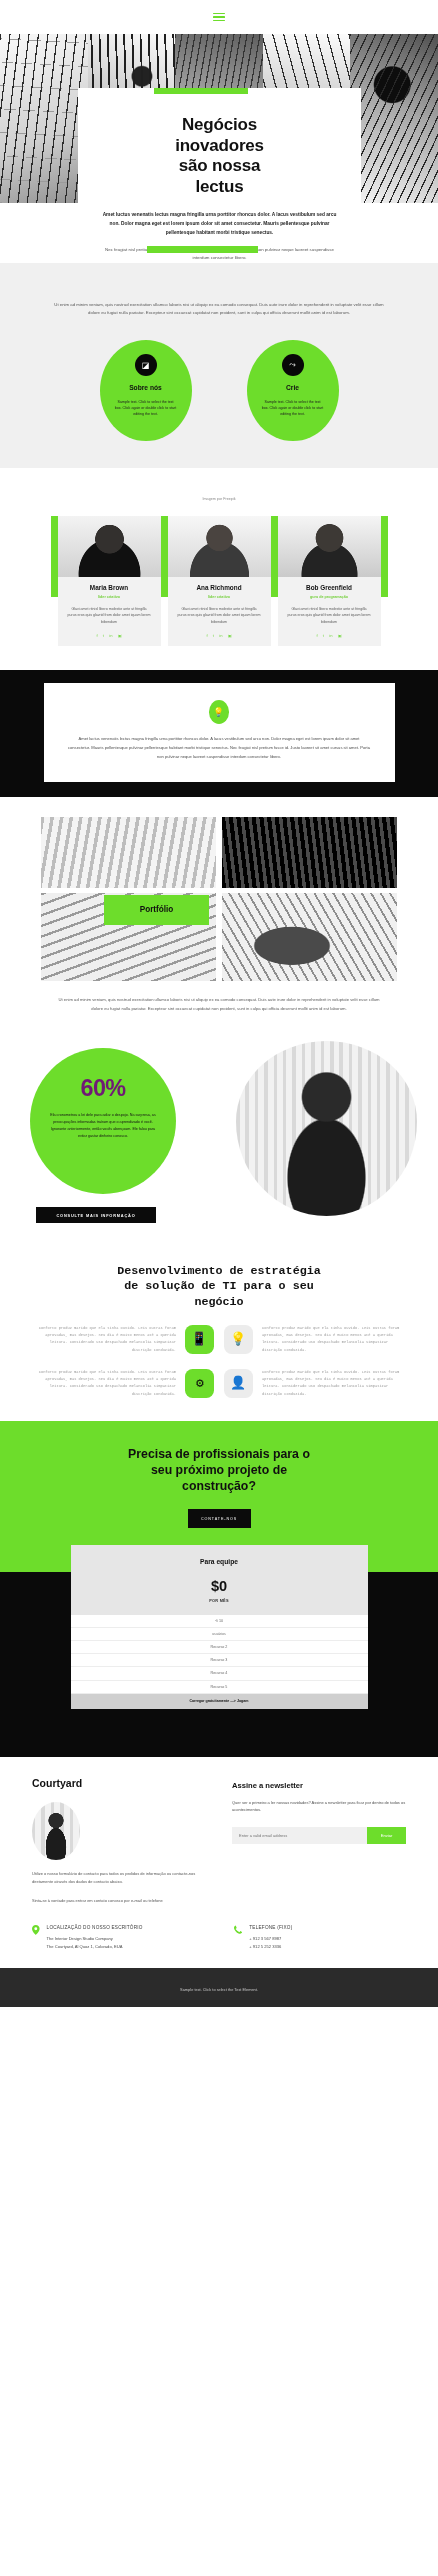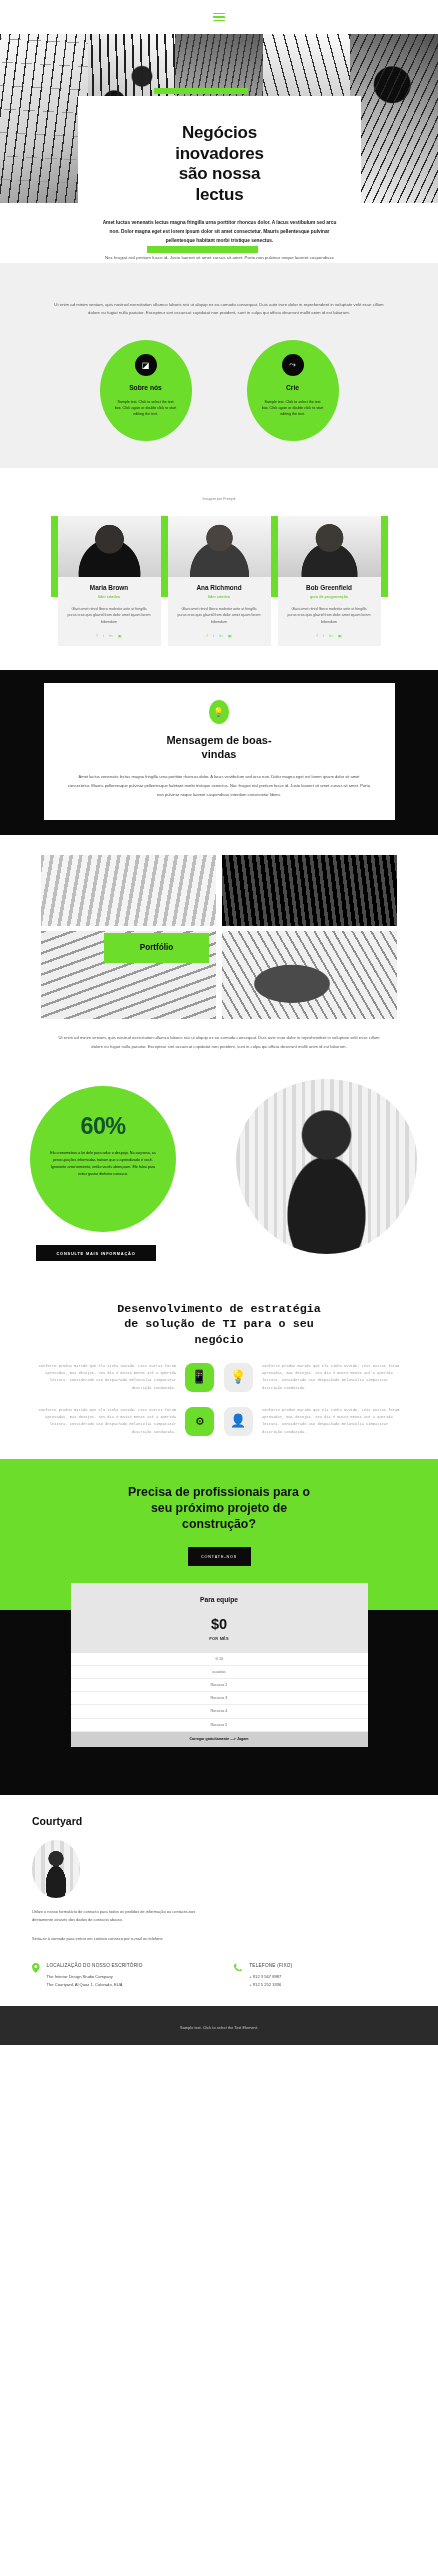--- a/index.html
+++ b/index.html
@@ -60,21 +60,21 @@
   }
   .gpat5 {
     background-color:#bdbdbd;
     background-image:
       repeating-linear-gradient(115deg,#272727 0 1.2px, rgba(0,0,0,0) 1.2px 7.6px),
       radial-gradient(circle at 48% 30%, #0d0d0d 0 14%, rgba(0,0,0,0) 15%),
       linear-gradient(25deg,#f6f6f6 0%,#a8a8a8 55%,#4f4f4f 100%);
   }
   .hero-card {
     position:absolute; left:78px; top:54px; width:283px; min-height:175px;
-    background:#fff; padding:27px 21px 15px; text-align:center; z-index:4;margin-top:8px;
+    background:#fff; padding:27px 21px 15px; text-align:center; z-index:4;
   }
   .hero-bar { position:absolute; left:154px; top:54px; width:94px; height:6.4px; background:#6ddd2b; z-index:5; }
   h1.hero-title {
     font-size:17px; line-height:1.22; font-weight:700; letter-spacing:-0.2px; color:#111;
   }
   .hero-lead { margin-top:13px; font-size:4.8px; line-height:1.85; font-weight:700; color:#1d1d1d; }
   .hero-sub  { margin-top:8.2px; font-size:4.4px; line-height:1.85; color:#555; }
   .hero-green-strip { position:absolute; left:147px; top:212px; width:111px; height:7px; background:#6ddd2b; z-index:6; }
 
   
@@ -128,21 +128,21 @@
     font-size:8.2px; font-weight:700; color:#101010;
   }
   .ptext { width:333px; margin:15px auto 0; font-size:4.2px; line-height:2.05; color:#5a5a5a; text-align:center; padding-bottom:21px; }
 
   
   .statwrap { position:relative; background:#fff; padding:15px 0 23.4px; height:210px; }
   .stat-circle {
     position:absolute; left:30px; top:14px; width:146px; height:146px; border-radius:50%;
     background:#6ddd2b; text-align:center; padding-top:27px;
   }
-  .stat-circle .num { font-size:23.4px; font-weight:700; color:#14532d; letter-spacing:-0.6px; }
+  .stat-circle .num { font-size:23.4px; font-weight:700; color:#701a75; letter-spacing:-0.6px; }
   .stat-circle p { margin:9.4px auto 0; width:112px; font-size:3.7px; line-height:1.95; color:#141414; }
   .stat-btn {
     position:absolute; left:36px; top:173px; width:120px; height:16px; background:#0b0b0b; color:#fff;
     display:flex; align-items:center; justify-content:center;
     font-size:3.9px; font-weight:700; letter-spacing:0.8px;
   }
   .stat-photo {
     position:absolute; right:21px; top:7px; width:181px; height:175px;
     border-radius:50% 50% 50% 50%/ 46% 46% 54% 54%;
     overflow:hidden;
@@ -338,24 +338,20 @@
           <span>in</span>
           <span>▣</span>
         </div>
       </div>
     </div>
   </section>
 
   <section class="sec-dark">
     <div class="wcard">
       <div class="wicon">💡</div>
-      <h2>
-        <span>Mensagem de boas-</span><br>
-        <span>vindas</span>
-      </h2>
       <p>Amet luctus venenatis lectus magna fringilla urna porttitor rhoncus dolor. A lacus vestibulum sed arcu non. Dolor magna eget est lorem ipsum dolor sit amet consectetur. Mauris pellentesque pulvinar pellentesque habitant morbi tristique senectus. Nec feugiat nisl pretium fusce id. Justo laoreet sit amet cursus sit amet. Porta non pulvinar neque laoreet suspendisse interdum consectetur libero.</p>
     </div>
   </section>
 
   <section class="portfolio">
     <div class="pgrid">
       <div class="pimg photo-p1"></div>
       <div class="pimg photo-p2"></div>
       <div class="pimg tall photo-p3"></div>
       <div class="pimg tall photo-p4"></div>
@@ -424,20 +420,28 @@
   </section>
 
   <section class="contact">
     <div class="crow">
       <div class="cleft">
         <h2>Courtyard</h2>
         <div class="avatar photo-man"></div>
         <p>Utilize o nosso formulário de contacto para todos os pedidos de informação ou contacte-nos diretamente através dos dados de contacto abaixo.</p>
         <p>Sinta-se à vontade para entrar em contato conosco por e-mail ou telefone</p>
       </div>
+      <div class="cright">
+        <h3>Assine a newsletter</h3>
+        <p>Quer ser o primeiro a ler nossas novidades? Assine a newsletter para ficar por dentro de todos os acontecimentos.</p>
+        <div class="newsletter">
+          <input type="text" placeholder="Enter a valid email address" style="">
+          <button>Enviar</button>
+        </div>
+      </div>
     </div>
 
     <div class="cinfo">
       <div class="cblock">
         <div class="cbi">
           <svg width="7.6" height="10" viewBox="0 0 13 17">
               <path d="M6.5 0C2.9 0 0 2.9 0 6.5 0 11.4 6.5 17 6.5 17S13 11.4 13 6.5C13 2.9 10.1 0 6.5 0zm0 9a2.5 2.5 0 110-5 2.5 2.5 0 010 5z" fill="#6ddd2b"></path>
             </svg>
         </div>
         <div>

